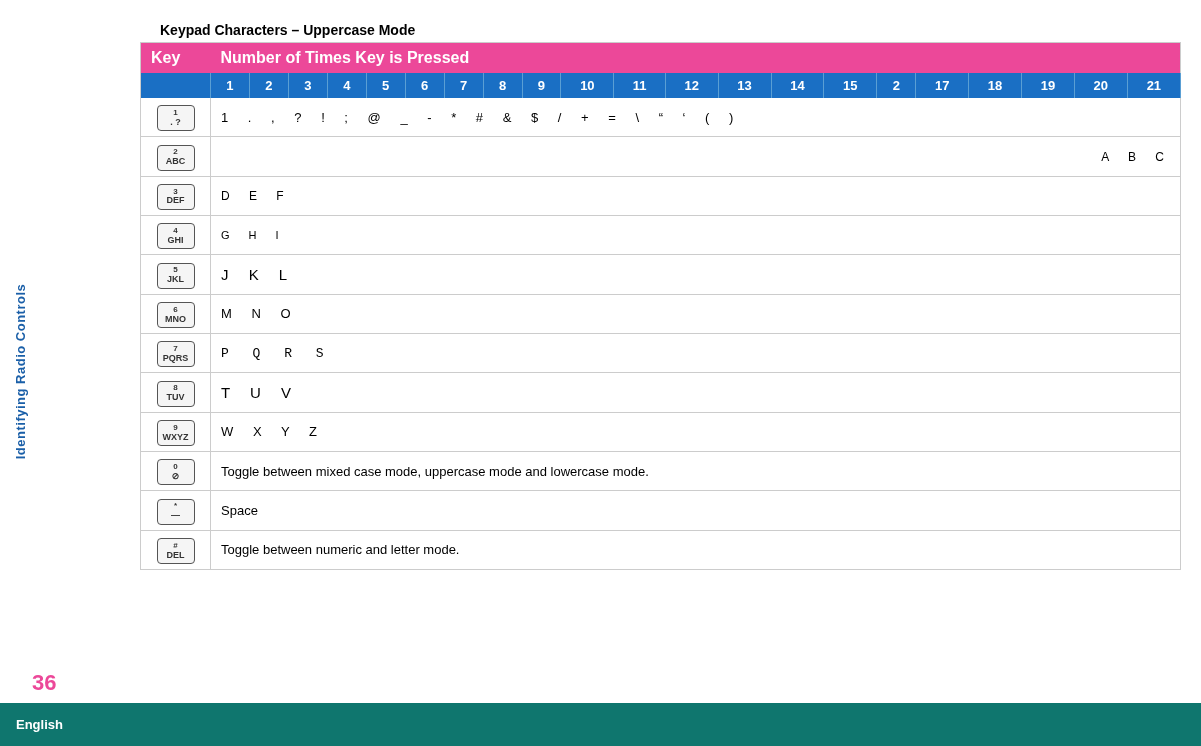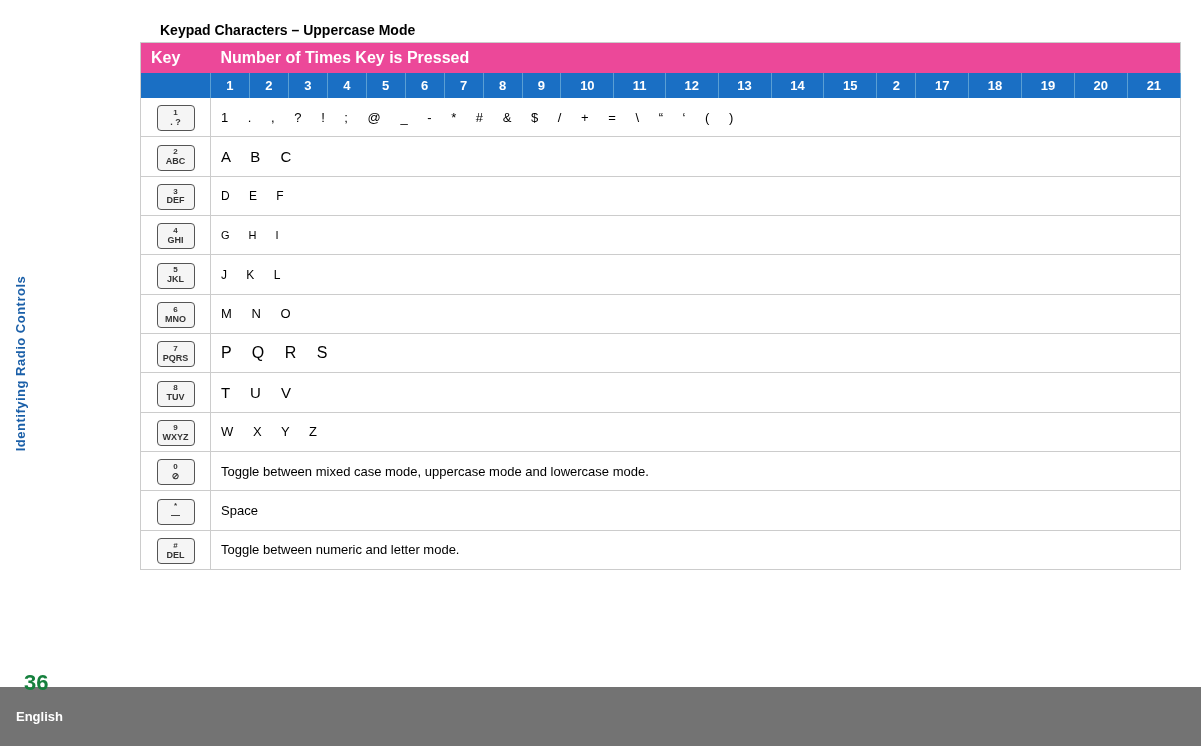--- a/index.html
+++ b/index.html
@@ -46,24 +46,24 @@
     .left-section {
       display: flex;
       flex-direction: column;
       width: 55px;
       margin-right: 8px;
     }
 
     .page-number {
       font-size: 22px;
       font-weight: bold;
-      color: #15803d;
+      color: #ec4899;
       position: absolute;
       bottom: 50px;
-      left: 24px;
+      left: 32px;
     }
 
     .table-container {
       flex: 1;
       margin-left: 39px;
     }
 
     table {
       width: 100%;
       border-collapse: collapse;
@@ -143,26 +143,26 @@
       font-size: 8px;
       color: #333;
     }
 
     .key-bottom {
       font-size: 9px;
       font-weight: bold;
     }
 
     .footer-bar {
-      background-color: #737373;
+      background-color: #0f766e;
       color: #fff;
       font-size: 13px;
       font-weight: bold;
       padding: 8px 16px;
-      height: 59px;
+      height: 43px;
       display: flex;
       align-items: center;
     }
 
     .title-area {
       display: flex;
       align-items: flex-start;
       padding: 12px 20px 4px 20px;
     }
 
@@ -229,56 +229,56 @@
                   <span class="key-top">1</span>
                   <span class="key-bottom">. ?</span>
                 </div></td>
               <td colspan="21" class="chars-cell" style="letter-spacing: 8px; font-size: 13px;">1   .   ,   ?   !   ;   @   _   -   *   #   &amp;   $   /   +   =   \   “   ‘   (   )</td>
             </tr>
             <tr class="data-row">
               <td class="key-cell"><div class="key-icon">
                   <span class="key-top">2</span>
                   <span class="key-bottom">ABC</span>
                 </div></td>
-              <td colspan="21" class="chars-cell" style="letter-spacing: 8px; font-size: 15px;">A   B   C</td>
+              <td colspan="21" class="chars-cell" style="letter-spacing: 8px; font-size: 12px; text-align: right;">A   B   C</td>
             </tr>
             <tr class="data-row">
               <td class="key-cell"><div class="key-icon">
                   <span class="key-top">3</span>
                   <span class="key-bottom">DEF</span>
                 </div></td>
               <td colspan="21" class="chars-cell" style="letter-spacing: 8px; font-size: 12px;">D   E   F</td>
             </tr>
             <tr class="data-row">
               <td class="key-cell"><div class="key-icon">
                   <span class="key-top">4</span>
                   <span class="key-bottom">GHI</span>
                 </div></td>
               <td colspan="21" class="chars-cell" style="letter-spacing: 8px; font-size: 11px;">G   H   I</td>
             </tr>
             <tr class="data-row">
               <td class="key-cell"><div class="key-icon">
                   <span class="key-top">5</span>
                   <span class="key-bottom">JKL</span>
                 </div></td>
-              <td colspan="21" class="chars-cell" style="letter-spacing: 8px; font-size: 12px;">J   K   L</td>
+              <td colspan="21" class="chars-cell" style="letter-spacing: 8px; font-size: 15px;">J   K   L</td>
             </tr>
             <tr class="data-row">
               <td class="key-cell"><div class="key-icon">
                   <span class="key-top">6</span>
                   <span class="key-bottom">MNO</span>
                 </div></td>
               <td colspan="21" class="chars-cell" style="letter-spacing: 8px; font-size: 13px;">M   N   O</td>
             </tr>
             <tr class="data-row">
               <td class="key-cell"><div class="key-icon">
                   <span class="key-top">7</span>
                   <span class="key-bottom">PQRS</span>
                 </div></td>
-              <td colspan="21" class="chars-cell" style="letter-spacing: 8px; font-size: 16px;">P   Q   R   S</td>
+              <td colspan="21" class="chars-cell" style="letter-spacing: 8px; font-size: 13px; font-family: Liberation Mono, monospace;">P   Q   R   S</td>
             </tr>
             <tr class="data-row">
               <td class="key-cell"><div class="key-icon">
                   <span class="key-top">8</span>
                   <span class="key-bottom">TUV</span>
                 </div></td>
               <td colspan="21" class="chars-cell" style="letter-spacing: 8px; font-size: 15px;">T   U   V</td>
             </tr>
             <tr class="data-row">
               <td class="key-cell"><div class="key-icon">

